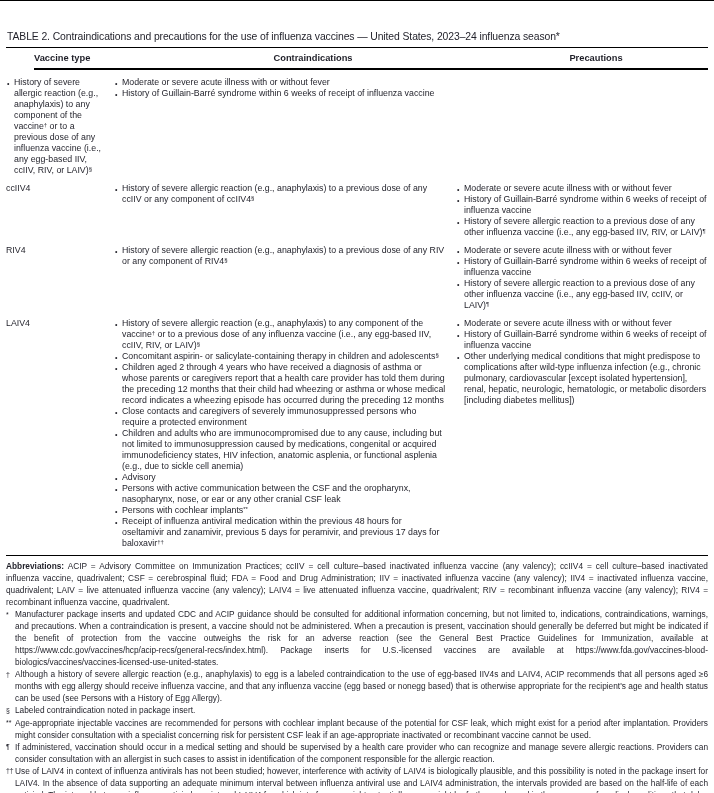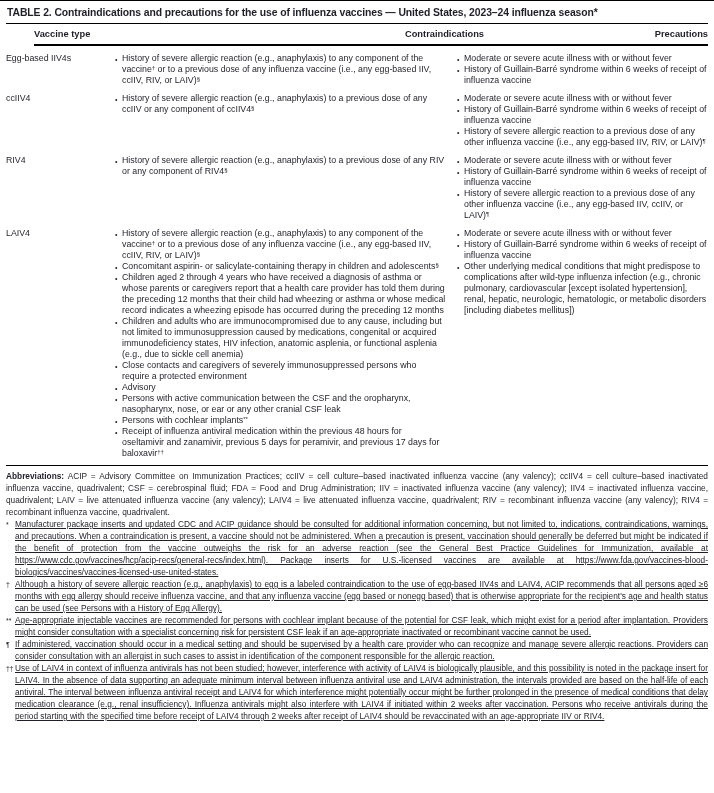--- a/index.html
+++ b/index.html
@@ -4,65 +4,64 @@
 <style>
   html,body { margin:0; padding:0; }
   body {
     width:714px; height:793px; overflow:hidden; background:#ffffff;
     font-family:"Liberation Sans", sans-serif; color:#1f1f28;
     -webkit-font-smoothing:antialiased;
   }
   .page { padding:0 6px; border-top:1.5px solid #000; box-sizing:border-box; }
 
   .title {
-    font-size:10.4px; font-weight:bold; letter-spacing:-0.1px;
-    padding:6px 1px 5px 1px; border-bottom:1px solid #000;
+    font-size:10.4px; font-weight:normal; letter-spacing:-0.1px;
+    padding:6px 1px 5px 1px; border-bottom:1px solid #000;margin-top:24px;
   }
 
   .thead {
     display:grid; grid-template-columns:108px 342px 1fr;
     padding:5px 0 5px 0; border-bottom:2px solid #000;
     font-weight:bold; font-size:9.3px;margin-left:28px;
   }
-  .h-contra, .h-prec { text-align:right; }
+  .h-contra, .h-prec { text-align:center; }
 
   .tbody { padding-bottom:6px; border-bottom:1px solid #000; }
   .trow {
     display:grid; grid-template-columns:108px 342px 1fr;
     padding-top:7px; font-size:8.8px; line-height:11px;
   }
   .c-vaccine { padding-right:4px; }
   .c-list { padding-right:10px; }
   .c-list.last { padding-right:0; }
   .bullet { position:relative; padding-left:8px; }
   .bullet::before { content:"•"; position:absolute; left:1px; top:0.5px; font-size:7px; }
   sup { font-size:68%; line-height:0; vertical-align:baseline; position:relative; top:-0.35em; }
 
   .footer { padding-top:4px; padding-bottom:6px; font-size:8.3px; line-height:12px; text-align:justify; }
   .abbr { margin:0; }
   .fn { display:flex; margin:0; }
   .fn-marker { flex:0 0 9px; font-size:6.9px; padding-top:0.5px; white-space:nowrap; }
-  .fn-text { flex:1;text-decoration:underline; }
+  .fn-text { flex:1; }
 </style>
 </head>
 <body>
 
 <div class="page">
 
   <div class="title">TABLE 2. Contraindications and precautions for the use of influenza vaccines — United States, 2023–24 influenza season*</div>
 
   <div class="thead">
     <div class="h-vaccine">Vaccine type</div>
     <div class="h-contra">Contraindications</div>
     <div class="h-prec">Precautions</div>
   </div>
 
   <div class="tbody">
       <div class="trow">
-        <div class="c-vaccine">Egg-based IIV4s</div>
         <div class="c-list">
           <div class="bullet">History of severe allergic reaction (e.g., anaphylaxis) to any component of the vaccine<sup>†</sup> or to a previous dose of any influenza vaccine (i.e., any egg-based IIV, ccIIV, RIV, or LAIV)<sup>§</sup></div>
         </div>
         <div class="c-list last">
           <div class="bullet">Moderate or severe acute illness with or without fever</div>
           <div class="bullet">History of Guillain-Barré syndrome within 6 weeks of receipt of influenza vaccine</div>
         </div>
       </div>
       <div class="trow">
         <div class="c-vaccine">ccIIV4</div>
@@ -85,22 +84,22 @@
           <div class="bullet">History of Guillain-Barré syndrome within 6 weeks of receipt of influenza vaccine</div>
           <div class="bullet">History of severe allergic reaction to a previous dose of any other influenza vaccine (i.e., any egg-based IIV, ccIIV, or LAIV)<sup>¶</sup></div>
         </div>
       </div>
       <div class="trow">
         <div class="c-vaccine">LAIV4</div>
         <div class="c-list">
           <div class="bullet">History of severe allergic reaction (e.g., anaphylaxis) to any component of the vaccine<sup>†</sup> or to a previous dose of any influenza vaccine (i.e., any egg-based IIV, ccIIV, RIV, or LAIV)<sup>§</sup></div>
           <div class="bullet">Concomitant aspirin- or salicylate-containing therapy in children and adolescents<sup>§</sup></div>
           <div class="bullet">Children aged 2 through 4 years who have received a diagnosis of asthma or whose parents or caregivers report that a health care provider has told them during the preceding 12 months that their child had wheezing or asthma or whose medical record indicates a wheezing episode has occurred during the preceding 12 months</div>
+          <div class="bullet">Close contacts and caregivers of severely immunosuppressed persons who require a protected environment</div>
           <div class="bullet">Children and adults who are immunocompromised due to any cause, including but not limited to immunosuppression caused by medications, congenital or acquired immunodeficiency states, HIV infection, anatomic asplenia, or functional asplenia (e.g., due to sickle cell anemia)</div>
-          <div class="bullet">Close contacts and caregivers of severely immunosuppressed persons who require a protected environment</div>
           <div class="bullet">Advisory</div>
           <div class="bullet">Persons with active communication between the CSF and the oropharynx, nasopharynx, nose, or ear or any other cranial CSF leak</div>
           <div class="bullet">Persons with cochlear implants<sup>**</sup></div>
           <div class="bullet">Receipt of influenza antiviral medication within the previous 48 hours for oseltamivir and zanamivir, previous 5 days for peramivir, and previous 17 days for baloxavir<sup>††</sup></div>
         </div>
         <div class="c-list last">
           <div class="bullet">Moderate or severe acute illness with or without fever</div>
           <div class="bullet">History of Guillain-Barré syndrome within 6 weeks of receipt of influenza vaccine</div>
           <div class="bullet">Other underlying medical conditions that might predispose to complications after wild-type influenza infection (e.g., chronic pulmonary, cardiovascular [except isolated hypertension], renal, hepatic, neurologic, hematologic, or metabolic disorders [including diabetes mellitus])</div>
         </div>
@@ -112,20 +111,24 @@
 
     <div class="fn">
       <span class="fn-marker">*</span>
       <span class="fn-text">Manufacturer package inserts and updated CDC and ACIP guidance should be consulted for additional information concerning, but not limited to, indications, contraindications, warnings, and precautions. When a contraindication is present, a vaccine should not be administered. When a precaution is present, vaccination should generally be deferred but might be indicated if the benefit of protection from the vaccine outweighs the risk for an adverse reaction (see the General Best Practice Guidelines for Immunization, available at https://www.cdc.gov/vaccines/hcp/acip-recs/general-recs/index.html). Package inserts for U.S.-licensed vaccines are available at https://www.fda.gov/vaccines-blood-biologics/vaccines/vaccines-licensed-use-united-states.</span>
     </div>
     <div class="fn">
       <span class="fn-marker">†</span>
       <span class="fn-text">Although a history of severe allergic reaction (e.g., anaphylaxis) to egg is a labeled contraindication to the use of egg-based IIV4s and LAIV4, ACIP recommends that all persons aged ≥6 months with egg allergy should receive influenza vaccine, and that any influenza vaccine (egg based or nonegg based) that is otherwise appropriate for the recipient's age and health status can be used (see Persons with a History of Egg Allergy).</span>
     </div>
     <div class="fn">
+      <span class="fn-marker">§</span>
+      <span class="fn-text">Labeled contraindication noted in package insert.</span>
+    </div>
+    <div class="fn">
       <span class="fn-marker">**</span>
       <span class="fn-text">Age-appropriate injectable vaccines are recommended for persons with cochlear implant because of the potential for CSF leak, which might exist for a period after implantation. Providers might consider consultation with a specialist concerning risk for persistent CSF leak if an age-appropriate inactivated or recombinant vaccine cannot be used.</span>
     </div>
     <div class="fn">
       <span class="fn-marker">¶</span>
       <span class="fn-text">If administered, vaccination should occur in a medical setting and should be supervised by a health care provider who can recognize and manage severe allergic reactions. Providers can consider consultation with an allergist in such cases to assist in identification of the component responsible for the allergic reaction.</span>
     </div>
     <div class="fn">
       <span class="fn-marker">††</span>
       <span class="fn-text">Use of LAIV4 in context of influenza antivirals has not been studied; however, interference with activity of LAIV4 is biologically plausible, and this possibility is noted in the package insert for LAIV4. In the absence of data supporting an adequate minimum interval between influenza antiviral use and LAIV4 administration, the intervals provided are based on the half-life of each antiviral. The interval between influenza antiviral receipt and LAIV4 for which interference might potentially occur might be further prolonged in the presence of medical conditions that delay medication clearance (e.g., renal insufficiency). Influenza antivirals might also interfere with LAIV4 if initiated within 2 weeks after vaccination. Persons who receive antivirals during the period starting with the specified time before receipt of LAIV4 through 2 weeks after receipt of LAIV4 should be revaccinated with an age-appropriate IIV or RIV4.</span>

